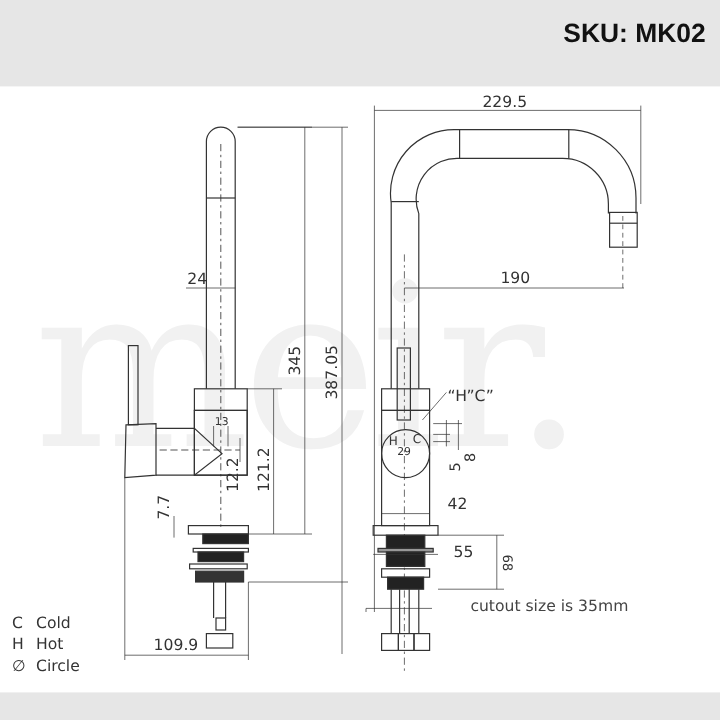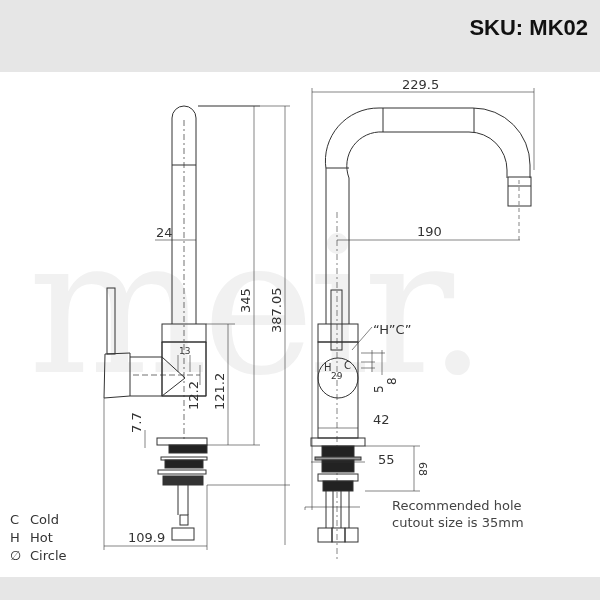--- a/index.html
+++ b/index.html
@@ -157,17 +157,16 @@
     <span class="key">H</span>
     <span>Hot</span>
   </div>
   <div class="row">
     <span class="key">∅</span>
     <span>Circle</span>
   </div>
 </div>
 
 <div class="note">
-  <div>Recommended hole</div>
   <div>cutout size is 35mm</div>
 </div>
 
 <div class="bottom-band"></div>
 
 </body></html>

